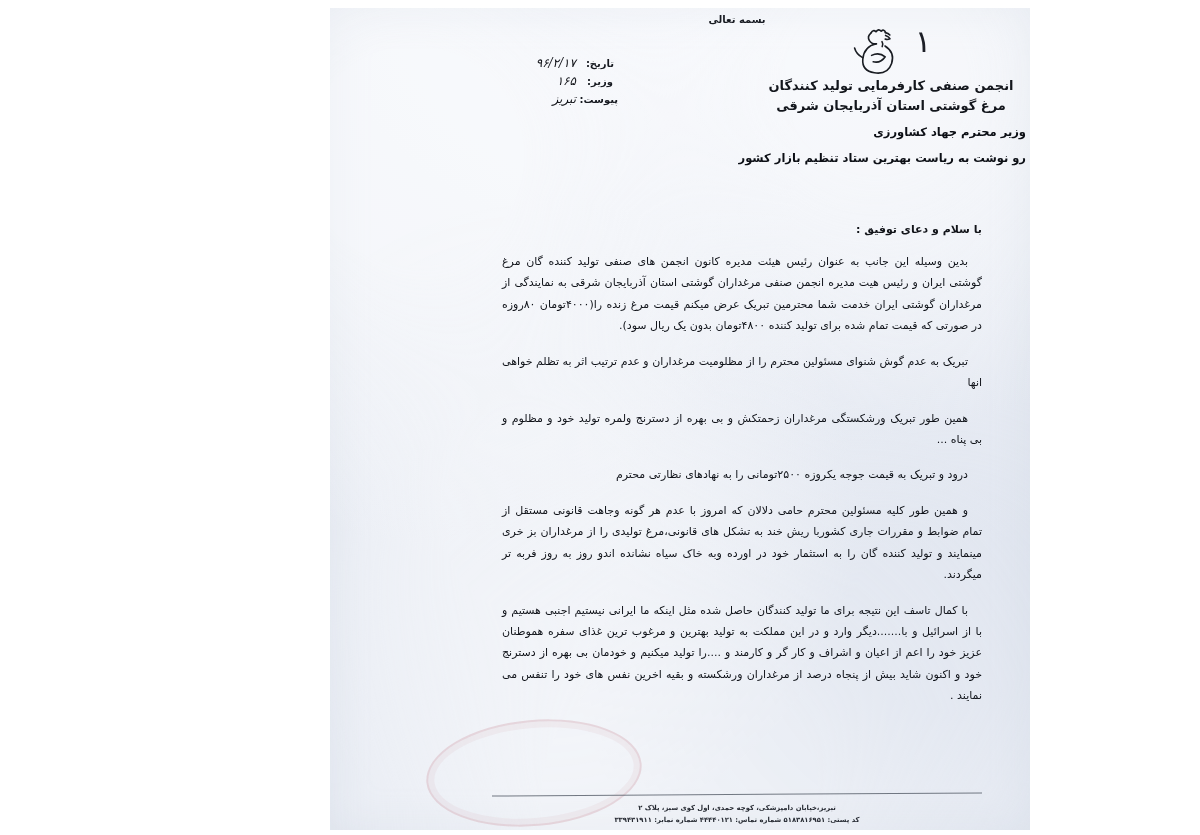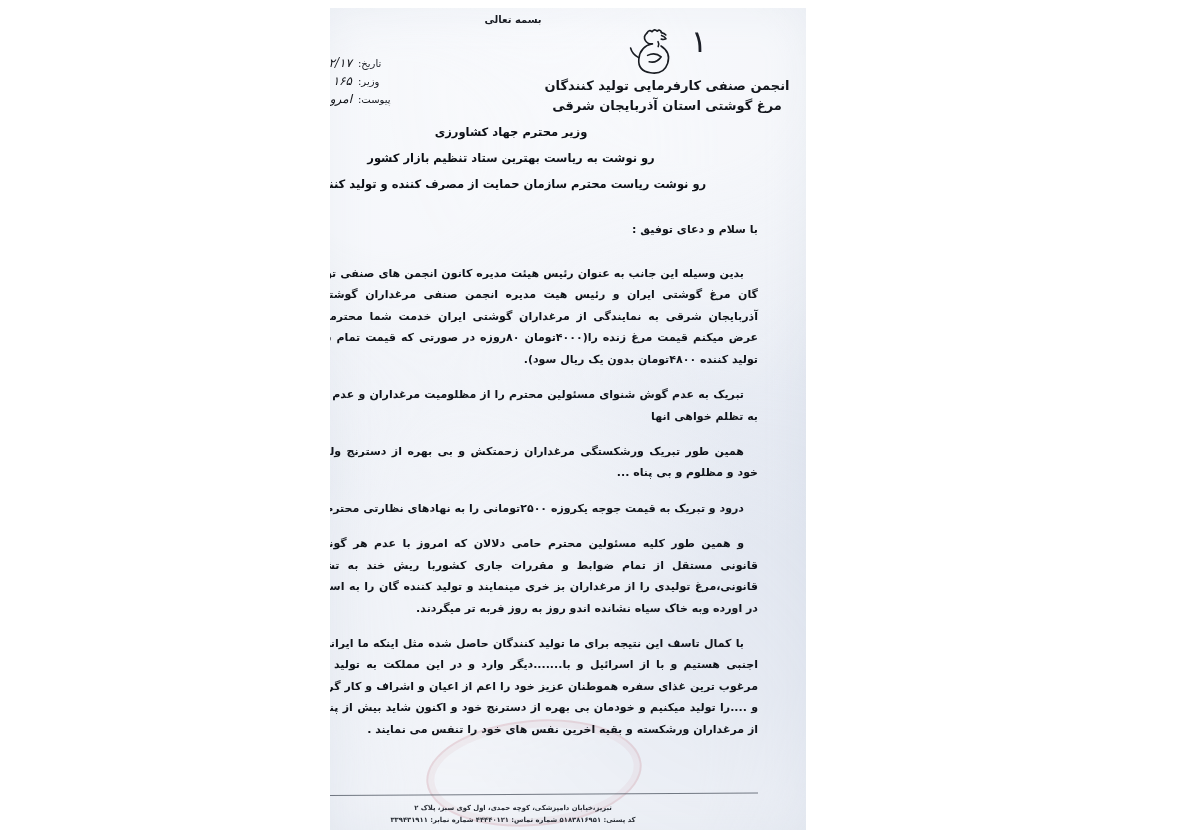--- a/index.html
+++ b/index.html
@@ -20,21 +20,21 @@
     width: 1200px;
     height: 835px;
     background: #ffffff;
   }
 
   
   .scan-sheet {
     position: absolute;
     left: 330px;
     top: 8px;
-    width: 476px;
+    width: 700px;
     height: 822px;
     background:
       radial-gradient(ellipse 120% 70% at 50% 0%, #f4f6fb 0%, #eef1f7 42%, #e7ebf3 100%);
     box-shadow: inset 0 0 40px rgba(170,180,200,0.22);
     overflow: hidden;
   }
 
   
   .scan-noise {
     position: absolute;
@@ -123,23 +123,23 @@
     color: #1b1e25;
   }
   .meta-row {
     display: flex;
     align-items: baseline;
     justify-content: flex-start;
     gap: 6px;
     height: 18px;
   }
   .meta-label {
-    font-weight: 400;
+    font-weight: 700;
     width: 36px;
-    text-align: left;
+    text-align: center;
     flex: 0 0 36px;
     direction: rtl;
   }
   .meta-value {
     font-size: 14px;
     letter-spacing: 1px;
     font-weight: 400;
     color: #16181d;
   }
   .meta-value.handwritten {
@@ -148,21 +148,21 @@
     font-size: 12px;
     letter-spacing: 0;
   }
 
   
   .titles {
     position: absolute;
     top: 112px;
     left: 0;
     right: 4px;
-    text-align: center;
+    text-align: right;
   }
   .title-line {
     font-size: 11.5px;
     font-weight: 700;
     line-height: 2.25;
     color: #101319;
   }
 
   
   .body-block {
@@ -170,26 +170,26 @@
     top: 212px;
     right: 48px;
     left: 58px;
     text-align: justify;
     text-align-last: right;
   }
   .salutation {
     font-size: 11px;
     font-weight: 700;
     line-height: 1.9;
-    margin-bottom: 22px;
+    margin-bottom: 10px;
     text-align: right;
   }
   .para {
     font-size: 11px;
-    font-weight: 700;
+    font-weight: 400;
     line-height: 1.95;
     margin: 0 0 14px 0;
     text-indent: 14px;
     color: #14171d;
   }
 
   
   .footer {
     position: absolute;
     left: 40px;
@@ -261,28 +261,27 @@
         <div class="meta-row">
           <span class="meta-label">تاریخ:</span>
           <span class="meta-value handwritten">۹۶/۲/۱۷</span>
         </div>
         <div class="meta-row">
           <span class="meta-label">وزیر:</span>
           <span class="meta-value handwritten">۱۶۵</span>
         </div>
         <div class="meta-row">
           <span class="meta-label">پیوست:</span>
-          <span class="meta-value handwritten">امروز</span>
+          <span class="meta-value handwritten">تبریز</span>
         </div>
       </div>
 
       <div class="titles">
         <div class="title-line">وزیر محترم جهاد کشاورزی</div>
         <div class="title-line">رو نوشت به ریاست بهترین ستاد تنظیم بازار کشور</div>
-        <div class="title-line">رو نوشت ریاست محترم سازمان حمایت از مصرف کننده و تولید کننده</div>
       </div>
 
       <div class="body-block">
         <div class="salutation">با سلام و دعای توفیق :</div>
 
         <p class="para">بدین وسیله این جانب به عنوان رئیس هیئت مدیره کانون انجمن های صنفی تولید کننده گان مرغ گوشتی ایران و رئیس هیت مدیره انجمن صنفی مرغداران گوشتی استان آذربایجان شرقی به نمایندگی از مرغداران گوشتی ایران خدمت شما محترمین تبریک عرض میکنم قیمت مرغ زنده را(۴۰۰۰تومان ۸۰روزه در صورتی که قیمت تمام شده برای تولید کننده ۴۸۰۰تومان بدون یک ریال سود).</p>
         <p class="para">تبریک به عدم گوش شنوای مسئولین محترم را از  مظلومیت مرغداران و عدم ترتیب اثر به تظلم خواهی انها</p>
         <p class="para">همین طور تبریک ورشکستگی مرغداران زحمتکش و بی بهره از دسترنج ولمره تولید خود و مظلوم و بی پناه ...</p>
         <p class="para">درود و تبریک به قیمت جوجه یکروزه ۲۵۰۰تومانی را به نهادهای نظارتی محترم</p>
         <p class="para">و همین طور کلیه مسئولین محترم حامی دلالان که امروز با عدم هر گونه وجاهت قانونی مستقل از تمام ضوابط و مقررات جاری کشوربا ریش خند به تشکل های قانونی،مرغ تولیدی را از مرغداران بز خری مینمایند و تولید کننده گان را به استثمار خود در اورده وبه خاک سیاه نشانده اندو روز به روز فربه تر میگردند.</p>

